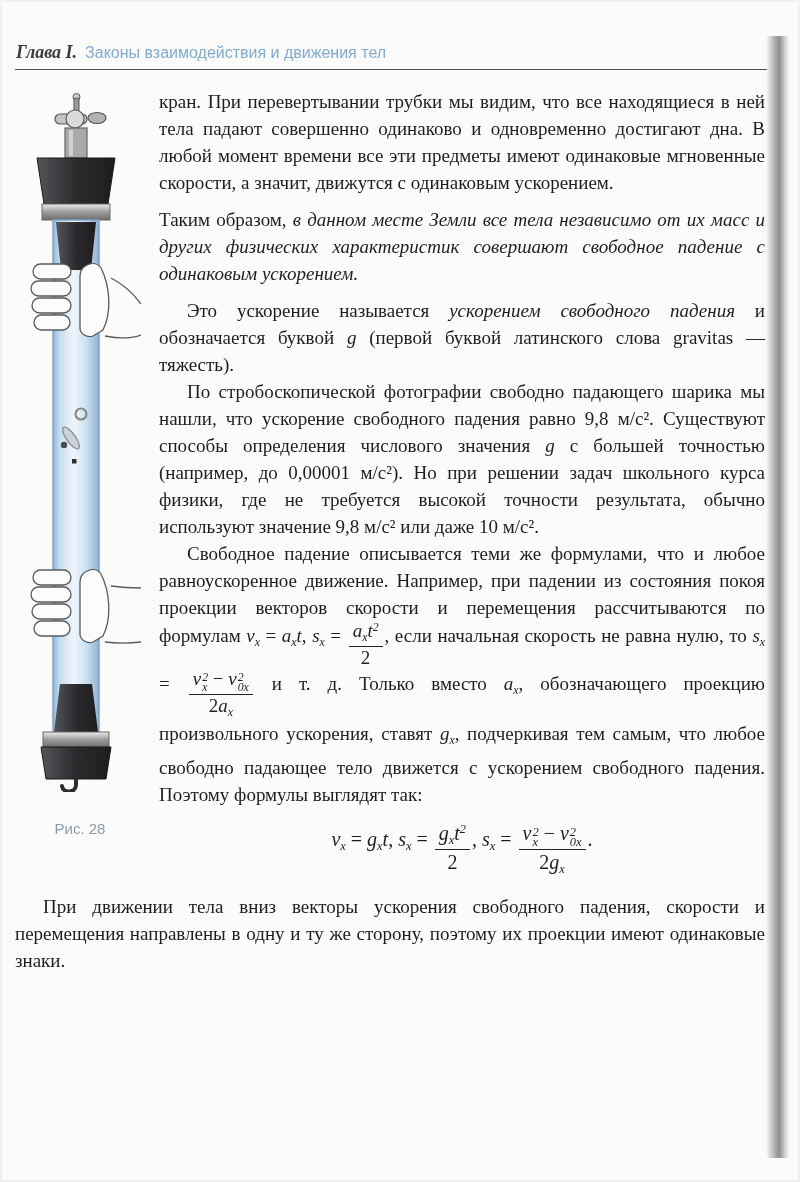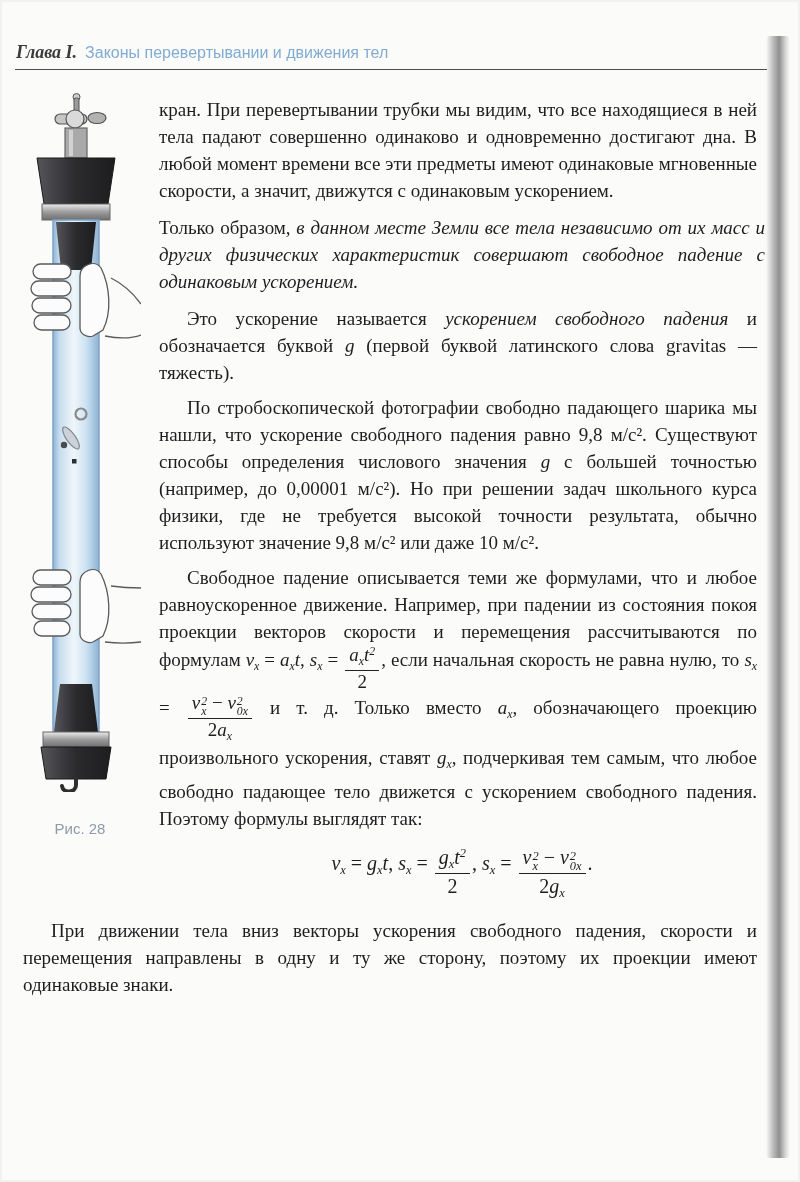--- a/index.html
+++ b/index.html
@@ -18,21 +18,21 @@
   .chapter-title{font-family:"Liberation Sans",sans-serif;font-size:16px;color:#82abd4;}
   .header-rule{position:absolute;left:15px;top:69px;width:752px;height:0;border-top:1.6px solid #4e4e4e;}
   
   .edge-band{
     position:absolute;left:766px;top:36px;bottom:24px;width:24px;
     background:linear-gradient(90deg, rgba(255,255,255,0) 0%, #bcbcbc 30%, #8f8f8f 55%, #d8d8d8 82%, rgba(255,255,255,0) 100%);
     border-radius:4px;
   }
   
   .content{position:absolute;left:15px;top:88px;width:750px;font-size:19px;line-height:27px;text-align:justify;}
-  p{margin:8px;text-indent:28px;}
+  p{margin:0;text-indent:28px;}
   p.cont{text-indent:0;}
   .quote-block{margin:10px 0 10px 40px;font-style:italic;text-indent:0;}
   .term{font-weight:normal;font-style:italic;}
   .mi{font-style:italic;}
   sub,sup{font-size:62%;font-style:italic;}
   sub{vertical-align:-0.35em;}
   sup{vertical-align:0.55em;}
   .frac{display:inline-block;text-align:center;vertical-align:-1.15em;line-height:1.1;padding:0 2px;text-indent:0;}
   .frac .num{display:block;border-bottom:1.4px solid #222;padding:0 4px 1px;}
   .frac .den{display:block;padding-top:1px;}
@@ -45,21 +45,21 @@
   
   .page-number{position:absolute;left:0;top:1128px;width:800px;text-align:center;
     font-family:"Liberation Sans",sans-serif;font-size:22px;color:#6f9fc9;}
 </style>
 </head>
 <body>
 
 <div class="page">
 
   <div class="header">
-    <span class="chapter-label">Глава I.</span><span class="chapter-title">Законы перевертывании и движения тел</span>
+    <span class="chapter-label">Глава I.</span><span class="chapter-title">Законы взаимодействия и движения тел</span>
   </div>
   <div class="header-rule"></div>
 
   <div class="edge-band"></div>
 
   <div class="content">
 
     <div class="figure-box">
       <svg width="126" height="700" viewBox="0 0 126 700">
         <defs>
@@ -134,21 +134,21 @@
           <rect x="19" y="529" width="36" height="15" rx="7.5"></rect>
           <path d="M96,494 C110,496 120,496 126,496" fill="none"></path>
           <path d="M90,550 C106,552 118,551 126,550" fill="none"></path>
         </g>
       </svg>
       <div class="figure-caption">Рис. 28</div>
     </div>
 
     <p class="cont"><span>кран. При перевертывании трубки мы видим, что все находящиеся в ней тела падают совершенно одинаково и одновременно достигают дна. В любой момент времени все эти предметы имеют одинаковые мгновенные скорости, а значит, движутся с одинаковым ускорением.</span></p>
 
-    <p class="quote-block"><span style="font-style:normal">Только образом, </span><span>в данном месте Земли все тела независимо от их масс и других физических характеристик совершают свободное падение с одинаковым ускорением.</span></p>
+    <p class="quote-block"><span style="font-style:normal">Таким образом, </span><span>в данном месте Земли все тела независимо от их масс и других физических характеристик совершают свободное падение с одинаковым ускорением.</span></p>
 
     <p><span>Это ускорение называется </span><span class="term">ускорением свободного падения</span><span> и обозначается буквой </span><span class="mi">g</span><span> (первой буквой латинского слова gravitas — тяжесть).</span></p>
 
     <p><span>По стробоскопической фотографии свободно падающего шарика мы нашли, что ускорение свободного падения равно 9,8 м/с². Существуют способы определения числового значения </span><span class="mi">g</span><span> с большей точностью (например, до 0,00001 м/с²). Но при решении задач школьного курса физики, где не требуется высокой точности результата, обычно используют значение 9,8 м/с² или даже 10 м/с².</span></p>
 
     <p><span>Свободное падение описывается теми же формулами, что и любое равноускоренное движение. Например, при падении из состояния покоя проекции векторов скорости и перемещения рассчитываются по формулам </span><span><span class="mi">v</span><sub>x</sub><span> = </span><span class="mi">a</span><sub>x</sub><span class="mi">t</span><span>, </span><span class="mi">s</span><sub>x</sub><span> = </span><span class="frac"><span class="num"><span class="mi">a</span><sub>x</sub><span class="mi">t</span><sup>2</sup></span><span class="den">2</span></span></span><span>, если начальная скорость не равна нулю, то </span><span><span class="mi">s</span><sub>x</sub><span> = </span><span class="frac"><span class="num"><span class="mi">v</span><span class="ss"><span>2</span><span>x</span></span><span> − </span><span class="mi">v</span><span class="ss"><span>2</span><span>0x</span></span></span><span class="den"><span>2</span><span class="mi">a</span><sub>x</sub></span></span></span><span> и т. д. Только вместо </span><span><span class="mi">a</span><sub>x</sub></span><span>, обозначающего проекцию произвольного ускорения, ставят </span><span><span class="mi">g</span><sub>x</sub></span><span>, подчеркивая тем самым, что любое свободно падающее тело движется с ускорением свободного падения. Поэтому формулы выглядят так:</span></p>
 
     <div class="display-formula"><span class="mi">v</span><sub>x</sub><span> = </span><span class="mi">g</span><sub>x</sub><span class="mi">t</span><span>, </span><span class="mi">s</span><sub>x</sub><span> = </span><span class="frac"><span class="num"><span class="mi">g</span><sub>x</sub><span class="mi">t</span><sup>2</sup></span><span class="den">2</span></span><span>, </span><span class="mi">s</span><sub>x</sub><span> = </span><span class="frac"><span class="num"><span class="mi">v</span><span class="ss"><span>2</span><span>x</span></span><span> − </span><span class="mi">v</span><span class="ss"><span>2</span><span>0x</span></span></span><span class="den"><span>2</span><span class="mi">g</span><sub>x</sub></span></span><span>.</span></div>
 
     <p><span>При движении тела вниз векторы ускорения свободного падения, скорости и перемещения направлены в одну и ту же сторону, поэтому их проекции имеют одинаковые знаки.</span></p>

